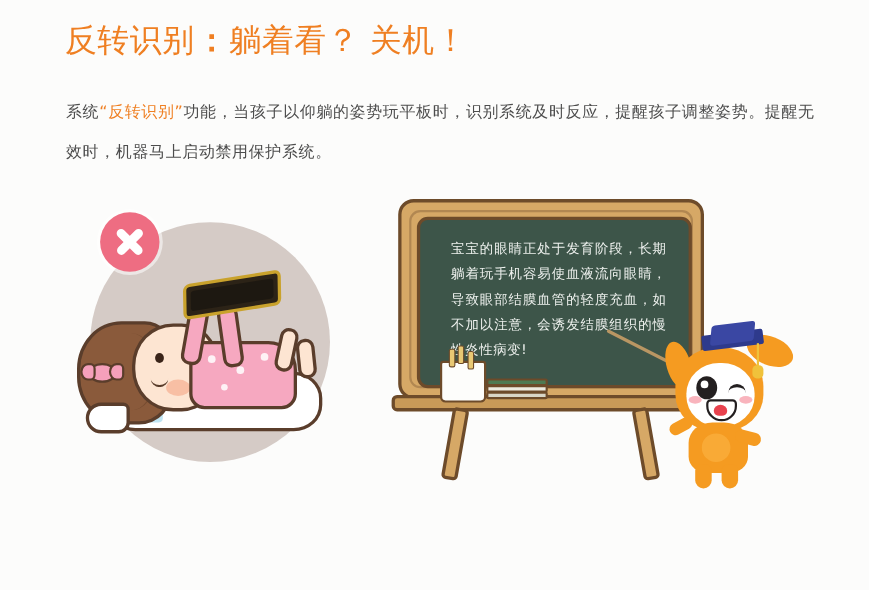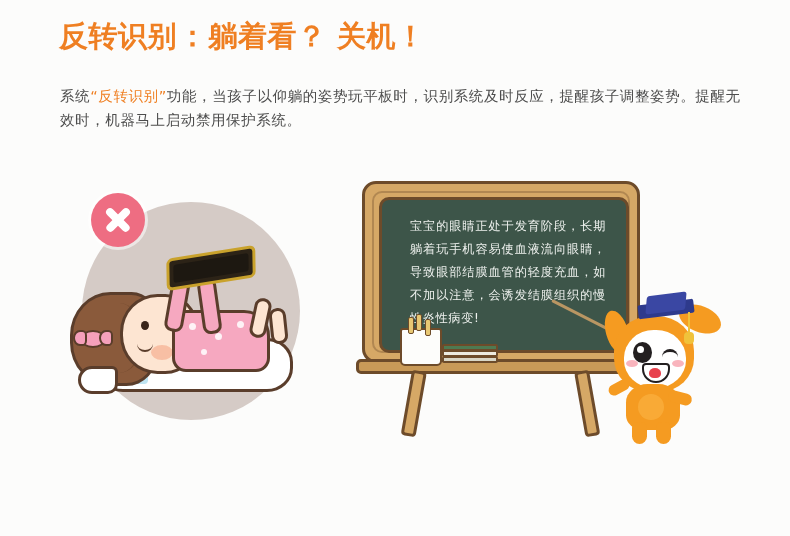--- a/index.html
+++ b/index.html
@@ -23,32 +23,32 @@
     position: absolute;
     left: 59px;
     top: 18px;
     font-size: 29px;
     font-weight: bold;
     color: #ef7f22;
     letter-spacing: 0.5px;
     white-space: nowrap;
     line-height: 1.25;
   }
-  #heading .h-main { font-weight: bold; }
+  #heading .h-main { font-weight: normal; }
   #heading .h-colon { font-weight: bold; margin: 0 1px; }
-  #heading .h-rest { font-weight: bold; }
+  #heading .h-rest { font-weight: normal; }
 
   
   #paragraph {
     position: absolute;
     left: 60px;
     top: 84px;
     width: 690px;
     font-size: 14.5px;
-    line-height: 24px;
+    line-height: 37px;
     color: #4d4d4d;
     letter-spacing: 0.6px;
   }
   #paragraph .quoted { color: #ef7f22; }
 
   
   #left-illustration {
     position: absolute;
     left: 60px;
     top: 170px;

